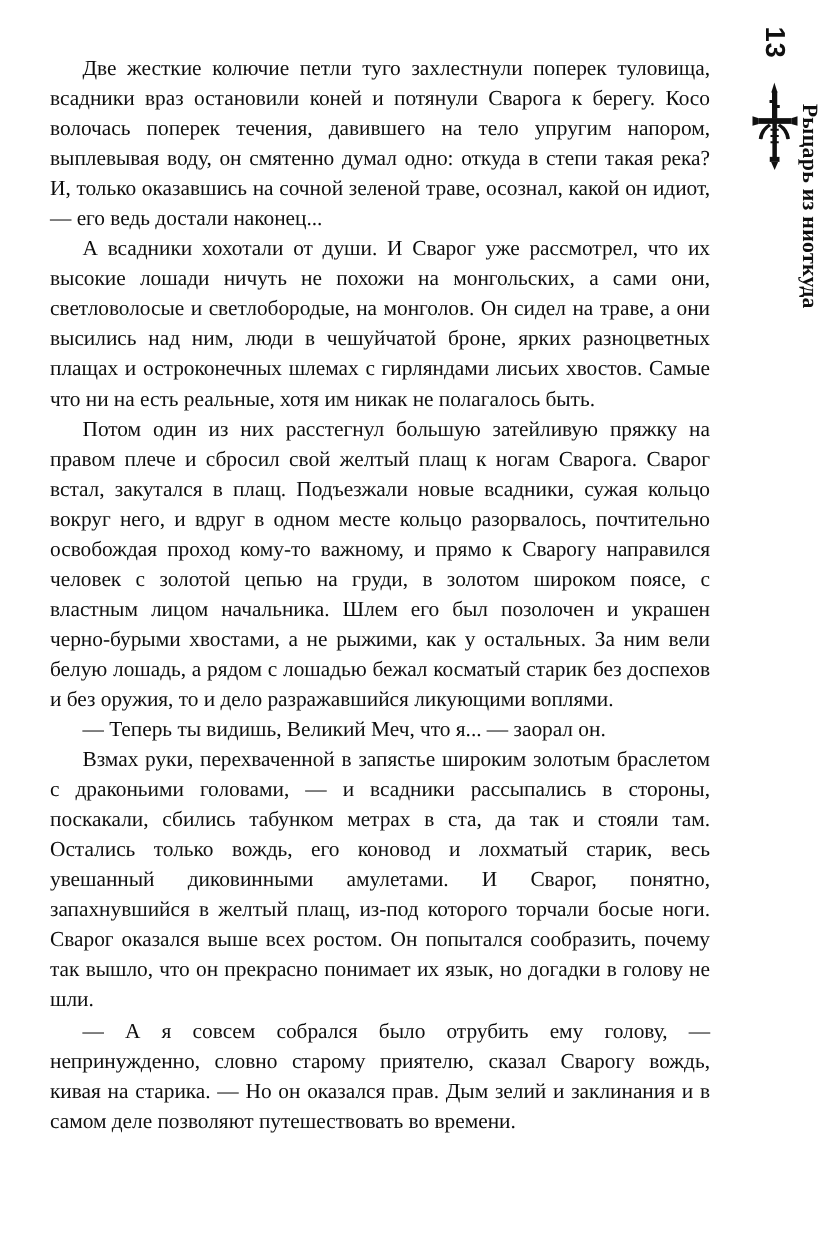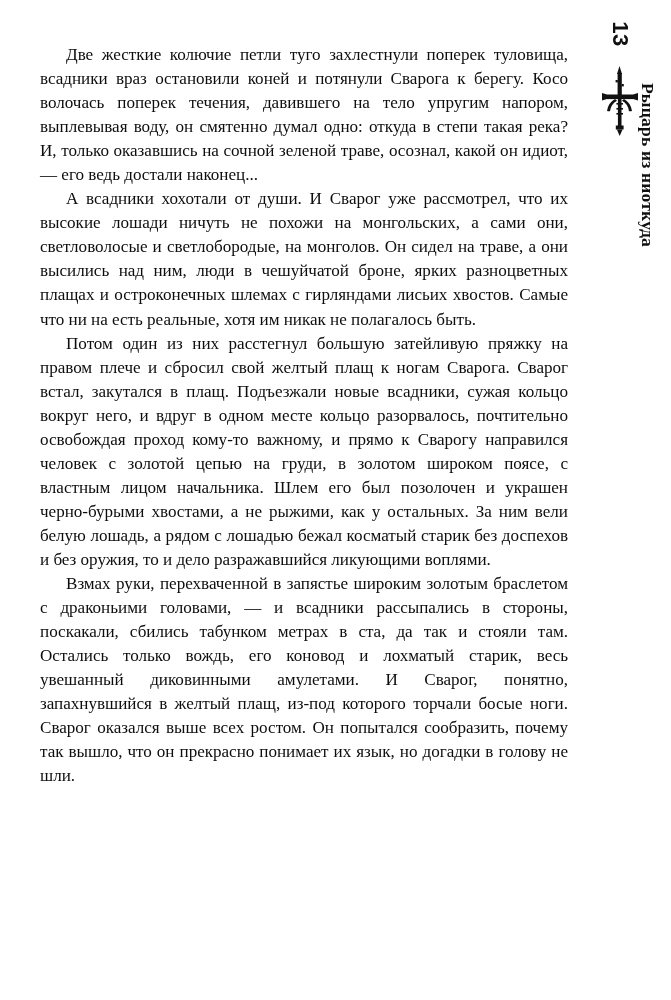--- a/index.html
+++ b/index.html
@@ -106,21 +106,23 @@
 </style>
 </head>
 <body>
 
 <div class="page">
 
   <div class="text-column">
     <p class="para">Две жесткие колючие петли туго захлестнули поперек туловища, всадники враз остановили коней и потянули Сварога к берегу. Косо волочась поперек течения, давившего на тело упругим напором, выплевывая воду, он смятенно думал одно: откуда в степи такая река? И, только оказавшись на сочной зеленой траве, осознал, какой он идиот, — его ведь достали наконец...</p>
     <p class="para">А всадники хохотали от души. И Сварог уже рассмотрел, что их высокие лошади ничуть не похожи на монгольских, а сами они, светловолосые и светлобородые, на монголов. Он сидел на траве, а они высились над ним, люди в чешуйчатой броне, ярких разноцветных плащах и остроконечных шлемах с гирляндами лисьих хвостов. Самые что ни на есть реальные, хотя им никак не полагалось быть.</p>
     <p class="para">Потом один из них расстегнул большую затейливую пряжку на правом плече и сбросил свой желтый плащ к ногам Сварога. Сварог встал, закутался в плащ. Подъезжали новые всадники, сужая кольцо вокруг него, и вдруг в одном месте кольцо разорвалось, почтительно освобождая проход кому-то важному, и прямо к Сварогу направился человек с золотой цепью на груди, в золотом широком поясе, с властным лицом начальника. Шлем его был позолочен и украшен черно-бурыми хвостами, а не рыжими, как у остальных. За ним вели белую лошадь, а рядом с лошадью бежал косматый старик без доспехов и без оружия, то и дело разражавшийся ликующими воплями.</p>
+    <p class="para dialog">— Теперь ты видишь, Великий Меч, что я... — заорал он.</p>
     <p class="para">Взмах руки, перехваченной в запястье широким золотым браслетом с драконьими головами, — и всадники рассыпались в стороны, поскакали, сбились табунком метрах в ста, да так и стояли там. Остались только вождь, его коновод и лохматый старик, весь увешанный диковинными амулетами. И Сварог, понятно, запахнувшийся в желтый плащ, из-под которого торчали босые ноги. Сварог оказался выше всех ростом. Он попытался сообразить, почему так вышло, что он прекрасно понимает их язык, но догадки в голову не шли.</p>
+    <p class="para dialog">— А я совсем собрался было отрубить ему голову, — непринужденно, словно старому приятелю, сказал Сварогу вождь, кивая на старика. — Но он оказался прав. Дым зелий и заклинания и в самом деле позволяют путешествовать во времени.</p>
   </div>
 
   <div class="margin-rail">
 
     <div class="folio">13</div>
 
     <div class="ornament">
       <svg viewBox="0 0 44 80" xmlns="http://www.w3.org/2000/svg" aria-hidden="true">
         <g fill="#111111">
 

